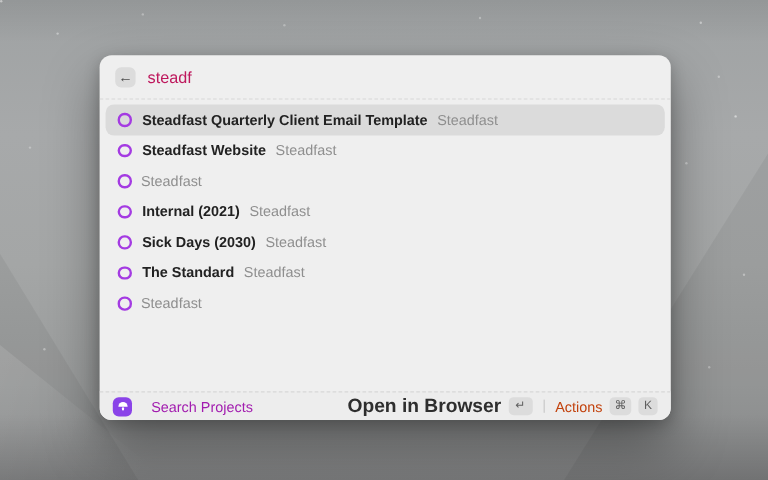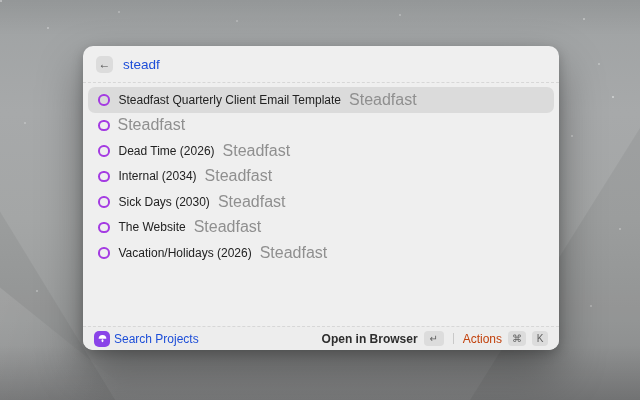--- a/index.html
+++ b/index.html
@@ -43,47 +43,47 @@
     padding: 0 13px; border-bottom: 1px dashed #d7d7d7;
   }
   .back-btn {
     width: 17px; height: 17px; border-radius: 5px; background: #dcdcdc;
     display: flex; align-items: center; justify-content: center;
     color: #4d4d4d; font-size: 12px; line-height: 1; cursor: pointer; flex: 0 0 auto;
   }
   .query-input {
     margin-left: 10px; border: none; outline: none; background: transparent;
     font-family: "Liberation Sans", sans-serif; font-size: 13.5px; font-weight: 500;
-    color: #1d4ed8; flex: 1;
+    color: #be185d; flex: 1;
   }
 
   .results { flex: 1; padding: 4px 5px; overflow: hidden; }
   .row {
     height: 25.5px; display: flex; align-items: center;
     padding: 0 10px; border-radius: 7px; cursor: pointer;
   }
   .row.selected { background: #dbdbdb; }
   .ring {
     width: 11.5px; height: 11.5px; border-radius: 50%;
     border: 2.6px solid var(--accent, #a43be2); flex: 0 0 auto;
   }
-  .row-title { margin-left: 9px; font-size: 12px; font-weight: 400; color: #222; white-space: nowrap; }
-  .row-subtitle { margin-left: 8px; font-size: 16px; color: #8f8f8f; white-space: nowrap; }
+  .row-title { margin-left: 9px; font-size: 12px; font-weight: 700; color: #222; white-space: nowrap; }
+  .row-subtitle { margin-left: 8px; font-size: 12px; color: #8f8f8f; white-space: nowrap; }
 
   .footer {
     height: 24px; flex: 0 0 24px; display: flex; align-items: center;
     padding: 0 11px; border-top: 1px dashed #d7d7d7; background: #ededed;
   }
   .app-icon {
     width: 16px; height: 16px; border-radius: 5px; background: var(--icon-purple, #8a43e8);
     display: flex; align-items: center; justify-content: center; flex: 0 0 auto;
   }
-  .app-label { margin-left: 4px; font-size: 12px; color: #1d4ed8; }
+  .app-label { margin-left: 16px; font-size: 12px; color: #a21caf; }
   .footer-spacer { flex: 1; }
-  .primary-action { font-size: 12px; font-weight: 700; color: #2e2e2e; cursor: pointer; }
+  .primary-action { font-size: 16px; font-weight: 700; color: #2e2e2e; cursor: pointer; }
   .key-badge {
     height: 15px; min-width: 16px; padding: 0 4px; margin-left: 6px;
     background: #dcdcdc; border-radius: 4px; color: #5f5f5f;
     font-size: 10px; line-height: 15px; text-align: center;
   }
   .key-badge.wide { min-width: 20px; }
   .footer-divider { width: 1px; height: 11px; background: #c9c9c9; margin: 0 9px; }
   .actions-label { font-size: 12px; color: #c2410c; cursor: pointer; }
 </style>
 </head>
@@ -107,45 +107,44 @@
     </div>
 
     <div class="results">
         <div class="row selected">
     <span class="ring"></span>
     <span class="row-title">Steadfast Quarterly Client Email Template</span>
     <span class="row-subtitle">Steadfast</span>
   </div>
         <div class="row">
     <span class="ring"></span>
+    <span class="row-title">Steadfast Website</span>
     <span class="row-subtitle">Steadfast</span>
   </div>
         <div class="row">
     <span class="ring"></span>
-    <span class="row-title">Dead Time (2026)</span>
     <span class="row-subtitle">Steadfast</span>
   </div>
         <div class="row">
     <span class="ring"></span>
-    <span class="row-title">Internal (2034)</span>
+    <span class="row-title">Internal (2021)</span>
     <span class="row-subtitle">Steadfast</span>
   </div>
         <div class="row">
     <span class="ring"></span>
     <span class="row-title">Sick Days (2030)</span>
     <span class="row-subtitle">Steadfast</span>
   </div>
         <div class="row">
     <span class="ring"></span>
-    <span class="row-title">The Website</span>
+    <span class="row-title">The Standard</span>
     <span class="row-subtitle">Steadfast</span>
   </div>
         <div class="row">
     <span class="ring"></span>
-    <span class="row-title">Vacation/Holidays (2026)</span>
     <span class="row-subtitle">Steadfast</span>
   </div>
       </div>
 
     <div class="footer">
       <div class="app-icon">
         <svg width="11" height="11" viewBox="0 0 12 12">
           <path d="M1.8 6.4 a4.2 4.2 0 0 1 8.4 0 z" fill="#ffffff"></path>
           <rect x="5.05" y="6.9" width="1.9" height="3.1" rx="0.9" fill="#ffffff"></rect>
         </svg>

